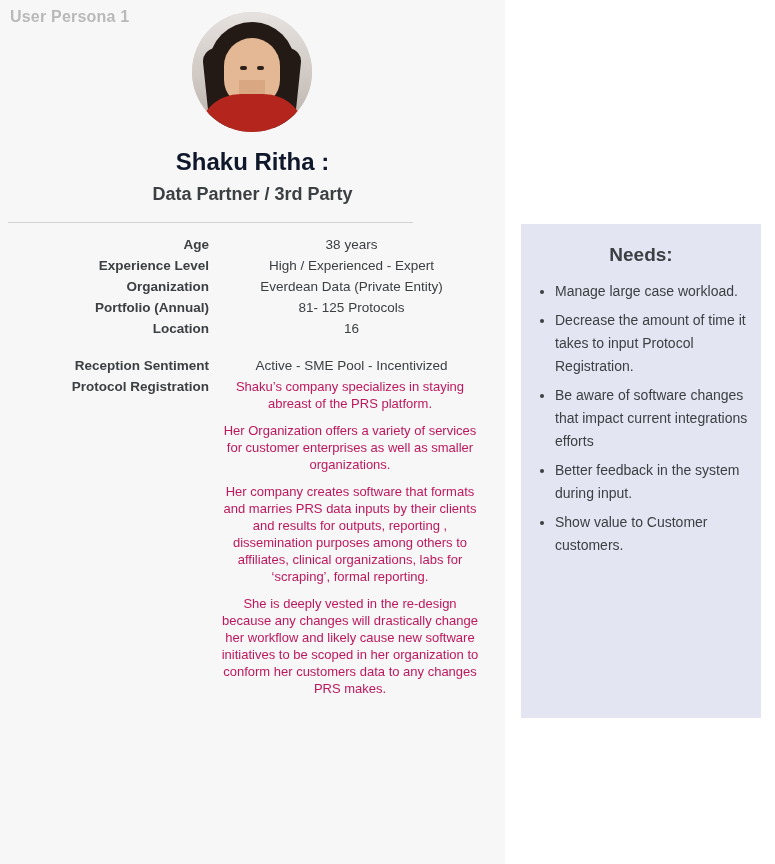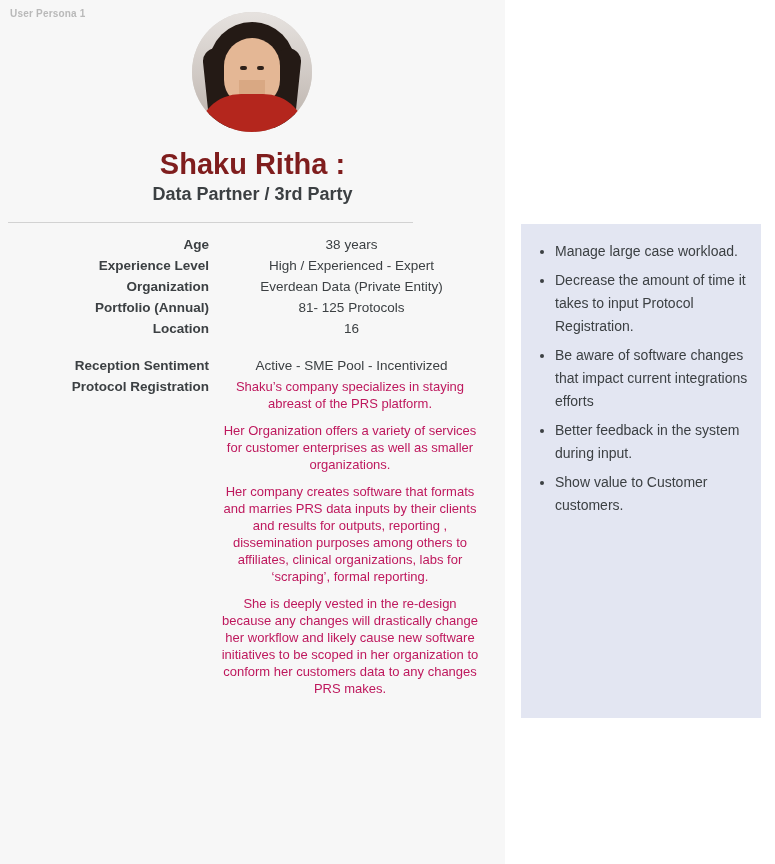--- a/index.html
+++ b/index.html
@@ -24,21 +24,21 @@
     width: 505px;
     height: 864px;
     background: #f7f7f7;
     box-sizing: border-box;
   }
 
   .corner-label {
     position: absolute;
     left: 10px;
     top: 8px;
-    font-size: 10px;
+    font-size: 16px;
     font-weight: bold;
     color: #b9b9b9;
     letter-spacing: 0.2px;
   }
 
   .avatar-wrap {
     position: absolute;
     left: 192px;
     top: 12px;
     width: 120px;
@@ -122,23 +122,23 @@
     height: 20px;
     background: #d9a883;
   }
 
   .persona-name {
     position: absolute;
     left: 0;
     right: 0;
     top: 148px;
     text-align: center;
-    font-size: 29px;
-    font-weight: bold;
-    color: #7f1d1d;
+    font-size: 24px;
+    font-weight: bold;
+    color: #0f172a;
   }
   .persona-role {
     position: absolute;
     left: 0;
     right: 0;
     top: 184px;
     text-align: center;
     font-size: 18px;
     font-weight: bold;
     color: #3c4043;
@@ -303,20 +303,21 @@
         <div class="para">Her Organization offers a variety of services for customer enterprises as well as smaller organizations.</div>
         <div class="para">Her company creates software that formats and marries PRS data inputs by their clients and results for outputs, reporting , dissemination purposes among others to affiliates, clinical organizations, labs for ‘scraping’, formal reporting.</div>
         <div class="para">She is deeply vested in the re-design because any changes will drastically change her workflow and likely cause new software initiatives to be scoped in her organization to conform her customers data to any changes PRS makes.</div>
       </div>
     </div>
 
   </div>
 </div>
 
 <div class="needs-panel">
+  <div class="needs-title">Needs:</div>
   <ul class="needs-list">
     <li>Manage large case workload.</li>
     <li>Decrease the amount of time it takes to input Protocol Registration.</li>
     <li>Be aware of software changes that impact current integrations efforts</li>
     <li>Better feedback in the system during input.</li>
     <li>Show value to Customer customers.</li>
   </ul>
 </div>
 
 </body></html>

